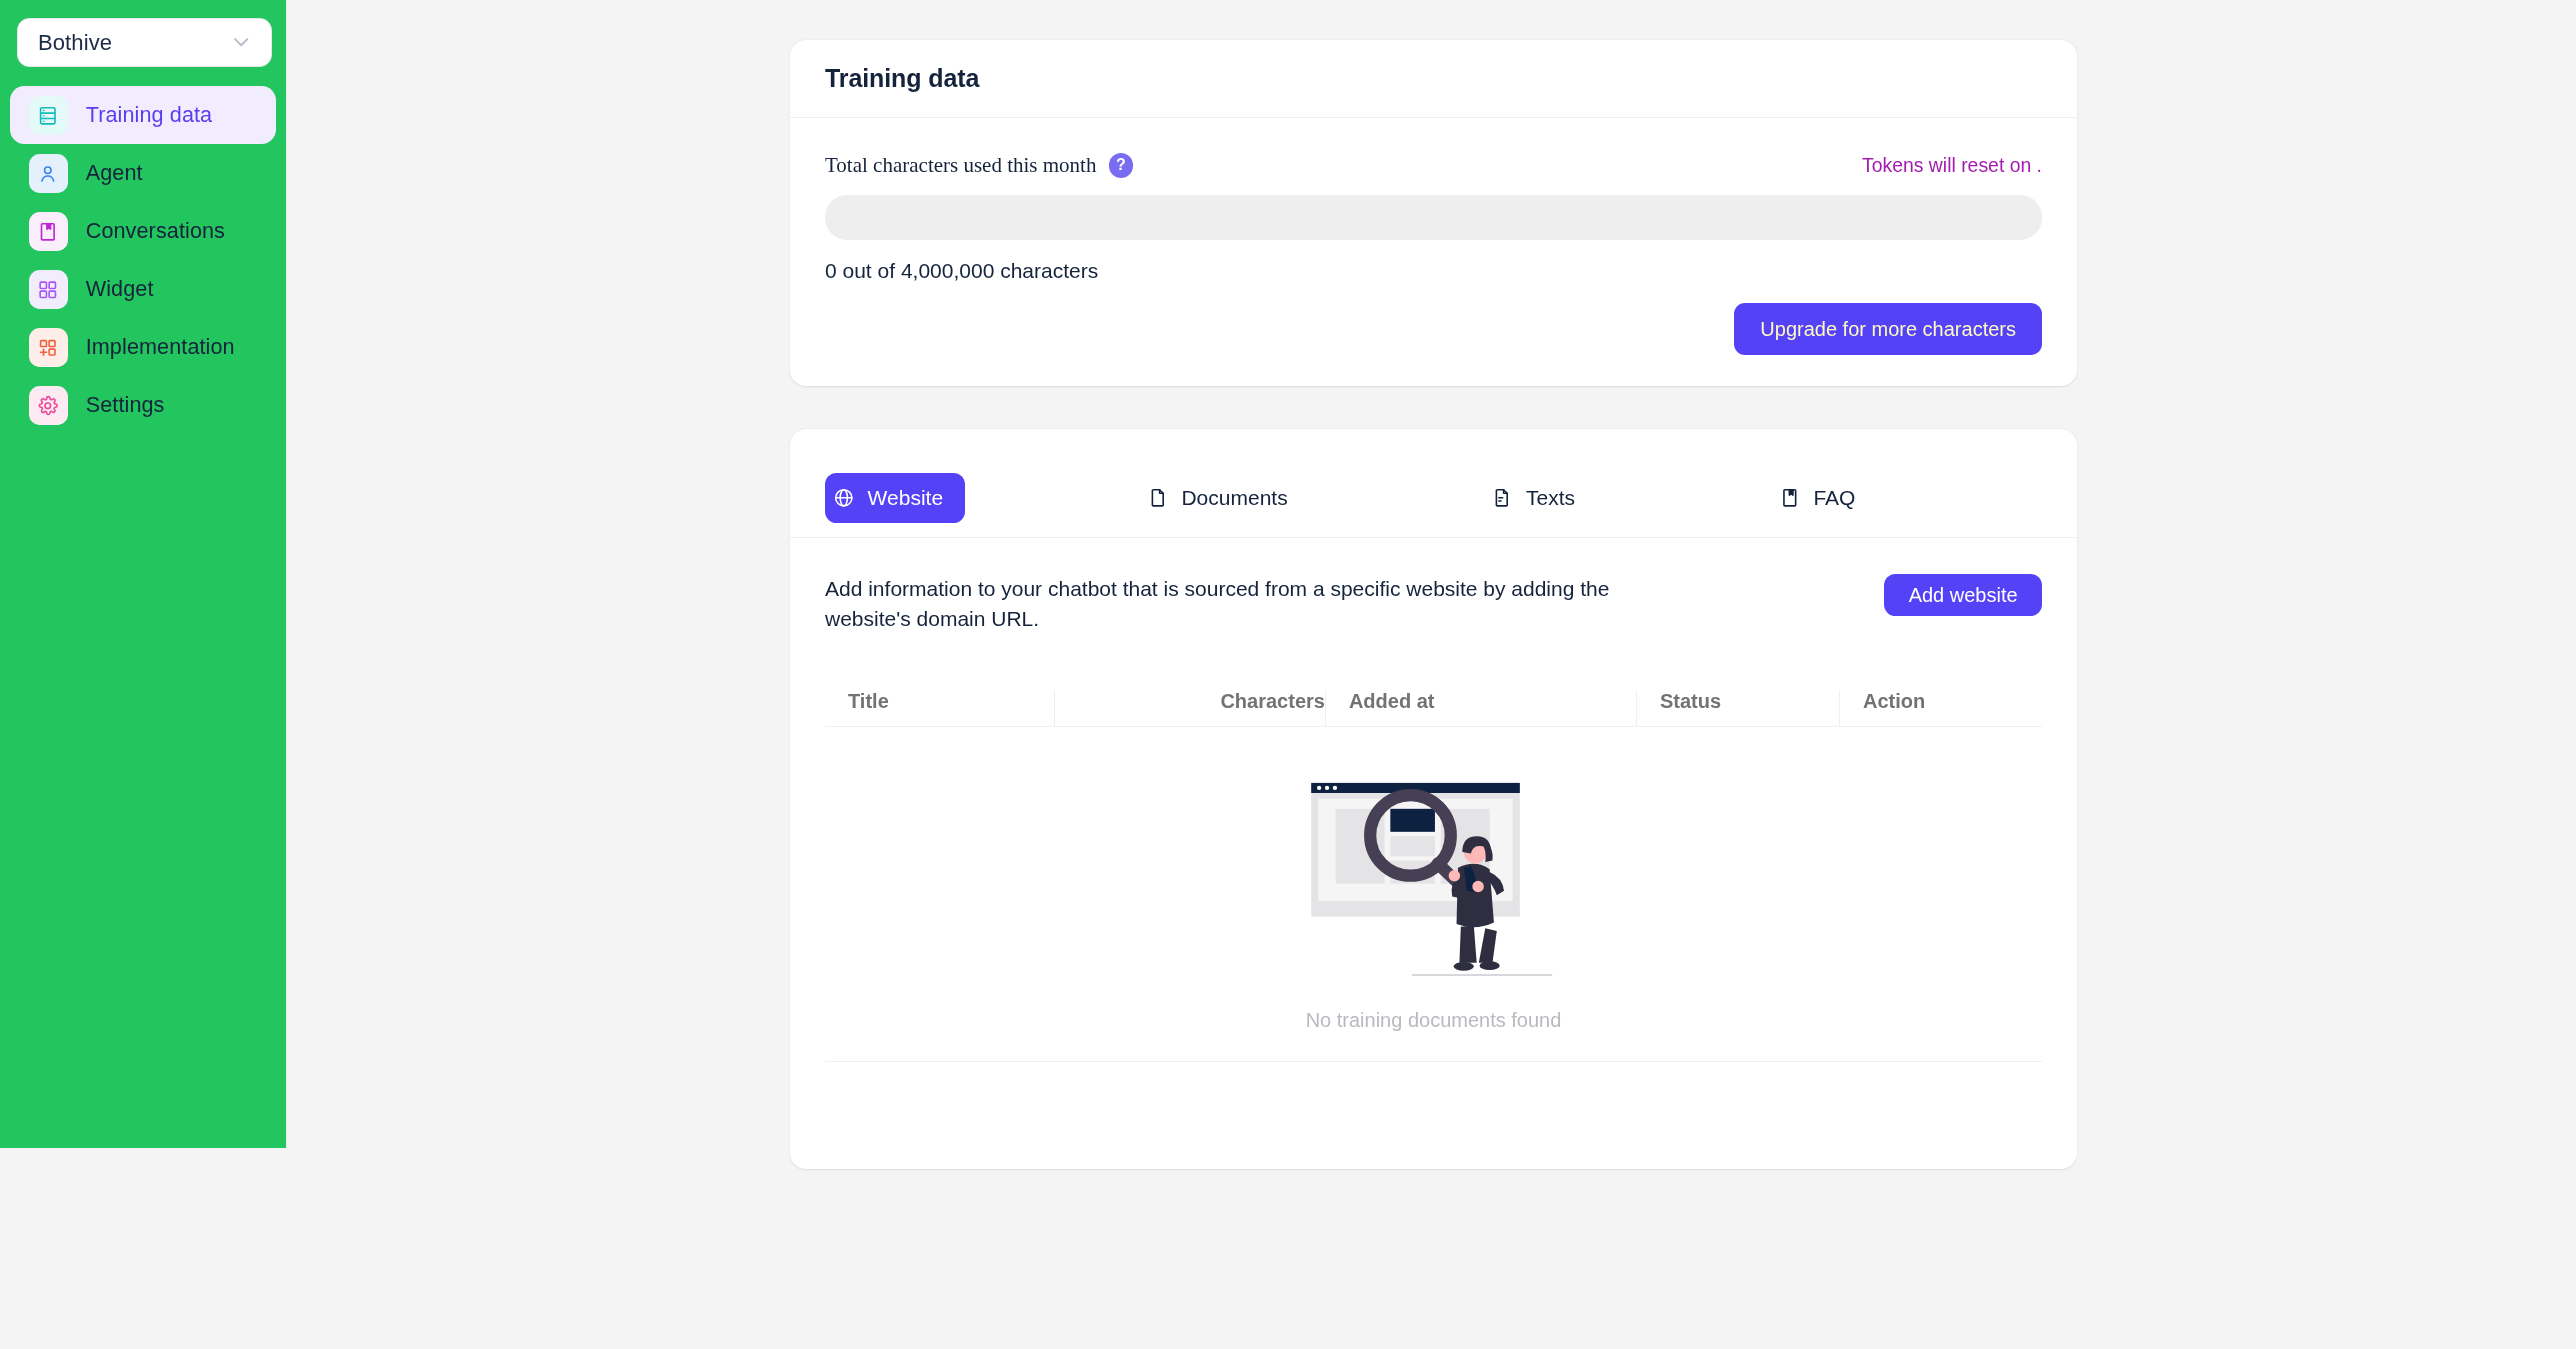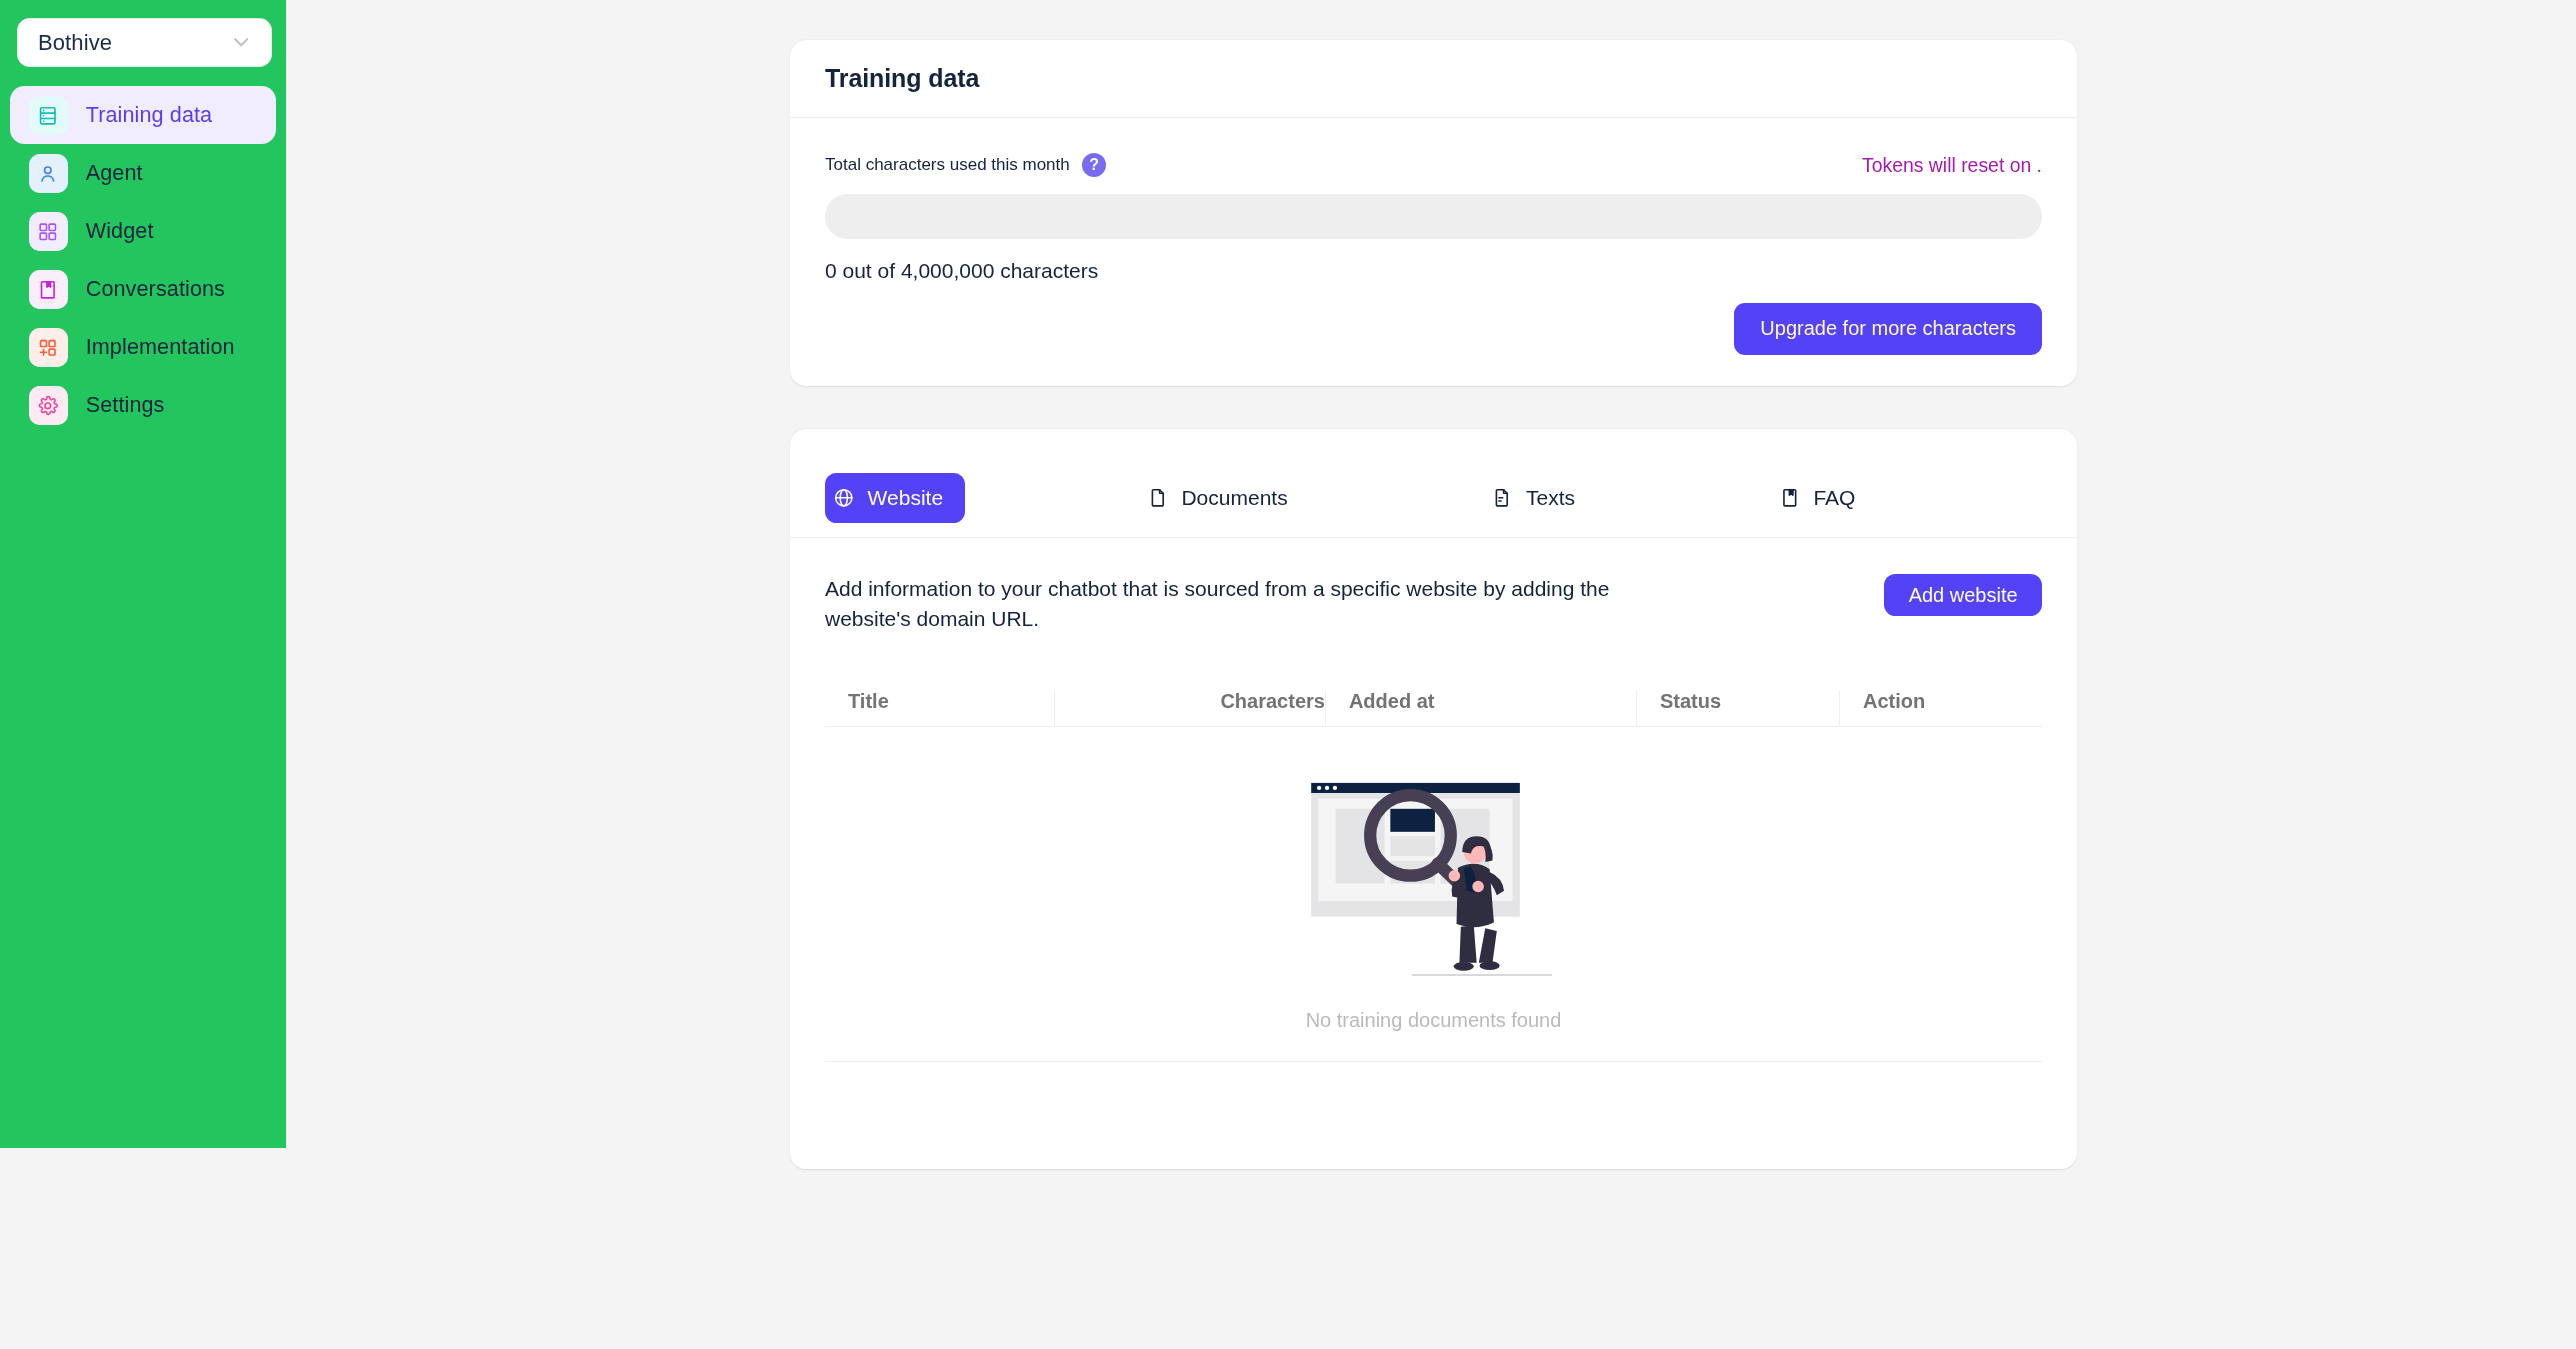--- a/index.html
+++ b/index.html
@@ -74,21 +74,21 @@
   
   #card-top { left: 503px; top: 40px; width: 1287px; height: 346px; }
   .card-head {
     height: 78px; border-bottom: 1.4px solid #f0f0f2;
     display: flex; align-items: center; padding-left: 35px;
   }
   .card-title { font-size: 25px; font-weight: 700; color: #15233c; letter-spacing: -0.1px; }
   .usage-body { padding: 35px 35px 0 35px; }
   .usage-row { display: flex; align-items: center; justify-content: space-between; }
   .usage-left { display: flex; align-items: center; gap: 12.2px; }
-  .usage-label { font-size: 17px; color: #15233c; }
+  .usage-label { font-size: 21px; color: #15233c; font-family: Liberation Serif, serif; }
   .help-dot {
     width: 24.4px; height: 24.4px; border-radius: 50%;
     background: #7a6cf0; color: #fff; font-size: 16px; font-weight: 700;
     display: flex; align-items: center; justify-content: center; cursor: pointer;
     line-height: 1;
   }
   .reset-note { font-size: 19.4px; color: #a21caf; }
   .progress-track {
     margin-top: 17px; height: 45px; background: #eeeeef; border-radius: 22px; width: 100%;
   }
@@ -189,39 +189,39 @@
         <span class="nav-ico" style="background:#e4f1fd">
           <svg viewBox="0 0 24 24" fill="none" stroke="#3b82f6" stroke-width="1.8" stroke-linecap="round" stroke-linejoin="round">
             <circle cx="12" cy="8" r="3.6"></circle>
             <path d="M5.5 20c.8-3.6 3.4-5.6 6.5-5.6s5.7 2 6.5 5.6"></path>
           </svg>
         </span>
         <span class="nav-label">Agent</span>
       </div>
 
       <div class="nav-item">
+        <span class="nav-ico" style="background:#fbeefc">
+          <svg viewBox="0 0 24 24" fill="none" stroke="#c026d3" stroke-width="1.8" stroke-linecap="round" stroke-linejoin="round">
+            <rect x="5" y="3" width="14" height="18" rx="1"></rect>
+            <path d="M11 3v6l2-1.6L15 9V3" fill="#c026d3" stroke="#c026d3"></path>
+          </svg>
+        </span>
+        <span class="nav-label">Conversations</span>
+      </div>
+
+      <div class="nav-item">
         <span class="nav-ico" style="background:#f2edfd">
           <svg viewBox="0 0 24 24" fill="none" stroke="#a855f7" stroke-width="1.8">
             <rect x="3.5" y="3.5" width="7" height="7" rx="1"></rect>
             <rect x="13.5" y="3.5" width="7" height="7" rx="1"></rect>
             <rect x="3.5" y="13.5" width="7" height="7" rx="1"></rect>
             <rect x="13.5" y="13.5" width="7" height="7" rx="1"></rect>
           </svg>
         </span>
         <span class="nav-label">Widget</span>
-      </div>
-
-      <div class="nav-item">
-        <span class="nav-ico" style="background:#fbeefc">
-          <svg viewBox="0 0 24 24" fill="none" stroke="#c026d3" stroke-width="1.8" stroke-linecap="round" stroke-linejoin="round">
-            <rect x="5" y="3" width="14" height="18" rx="1"></rect>
-            <path d="M11 3v6l2-1.6L15 9V3" fill="#c026d3" stroke="#c026d3"></path>
-          </svg>
-        </span>
-        <span class="nav-label">Conversations</span>
       </div>
 
       <div class="nav-item">
         <span class="nav-ico" style="background:#fdeee9">
           <svg viewBox="0 0 24 24" fill="none" stroke="#f4603e" stroke-width="1.8" stroke-linecap="round" stroke-linejoin="round">
             <rect x="4" y="4" width="6.5" height="6.5" rx=".8"></rect>
             <rect x="13.5" y="4" width="6.5" height="6.5" rx=".8"></rect>
             <rect x="13.5" y="13.5" width="6.5" height="6.5" rx=".8"></rect>
             <line x1="7.25" y1="13.7" x2="7.25" y2="20.3"></line>
             <line x1="3.95" y1="17" x2="10.55" y2="17"></line>

